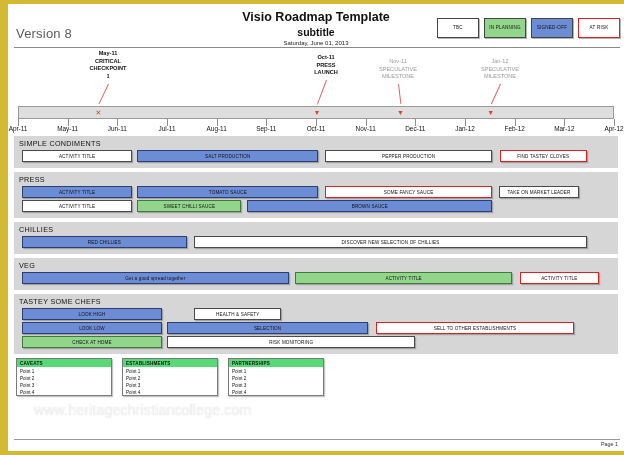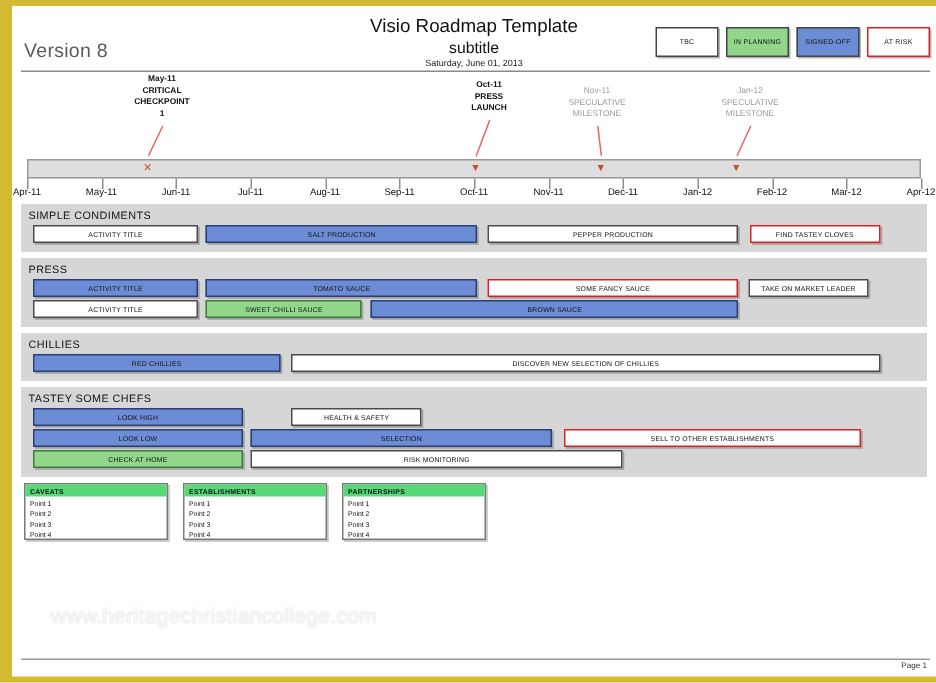--- a/index.html
+++ b/index.html
@@ -19,22 +19,22 @@
   
   .header { position: relative; height: 44px; }
   .version {
     position: absolute; left: 8px; top: 22px;
     font-size: 13px; color: #5a5a5a; letter-spacing: .2px;
   }
   .title-block {
     position: absolute; left: 0; right: 0; top: 6px;
     text-align: center;
   }
-  .main-title { font-size: 12.5px; font-weight: normal; color: #111; }
-  .subtitle { font-size: 10.5px; color: #111; margin-top: 2px; }
+  .main-title { font-size: 12.5px; font-weight: bold; color: #111; }
+  .subtitle { font-size: 10.5px; color: #111; margin-top: 2px; font-weight: bold; }
   .date-line { font-size: 6px; color: #222; margin-top: 2px; }
 
   .legend {
     position: absolute; right: 4px; top: 14px;
     display: flex; gap: 5px;
   }
   .legend-box {
     width: 42px; height: 20px;
     border: 1px solid #444;
     display: flex; align-items: center; justify-content: center;
@@ -270,20 +270,36 @@
             <div class="bar b-blue" style="left: 7.97333px; width: 164.893px;">
               <span>RED CHILLIES</span>
             </div>
             <div class="bar b-white" style="left: 180.317px; width: 392.367px;">
               <span>DISCOVER NEW SELECTION OF CHILLIES</span>
             </div>
           </div>
         </div>
       </div>
       <div class="lane">
+        <div class="lane-title">VEG</div>
+        <div class="bars">
+          <div class="bar-row">
+            <div class="bar b-blue" style="left: 7.97333px; width: 266.71px;">
+              <span>Get a good spread together</span>
+            </div>
+            <div class="bar b-green" style="left: 281.14px; width: 217.043px;">
+              <span>ACTIVITY TITLE</span>
+            </div>
+            <div class="bar b-risk" style="left: 505.633px; width: 79.4667px;">
+              <span>ACTIVITY TITLE</span>
+            </div>
+          </div>
+        </div>
+      </div>
+      <div class="lane">
         <div class="lane-title">TASTEY SOME CHEFS</div>
         <div class="bars">
           <div class="bar-row">
             <div class="bar b-blue" style="left: 7.97333px; width: 140.06px;">
               <span>LOOK HIGH</span>
             </div>
             <div class="bar b-white" style="left: 180.317px; width: 86.9167px;">
               <span>HEALTH &amp; SAFETY</span>
             </div>
           </div>

